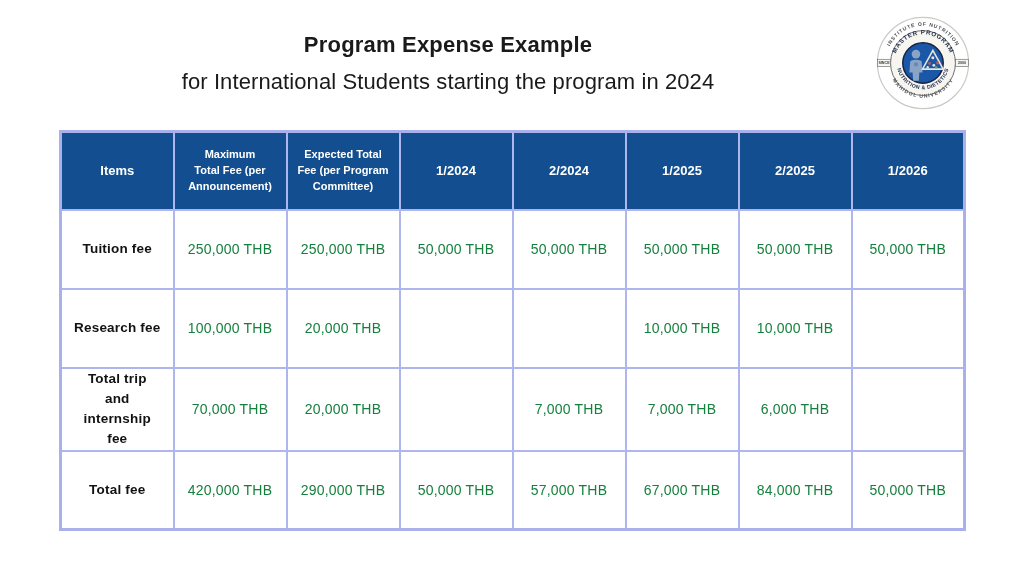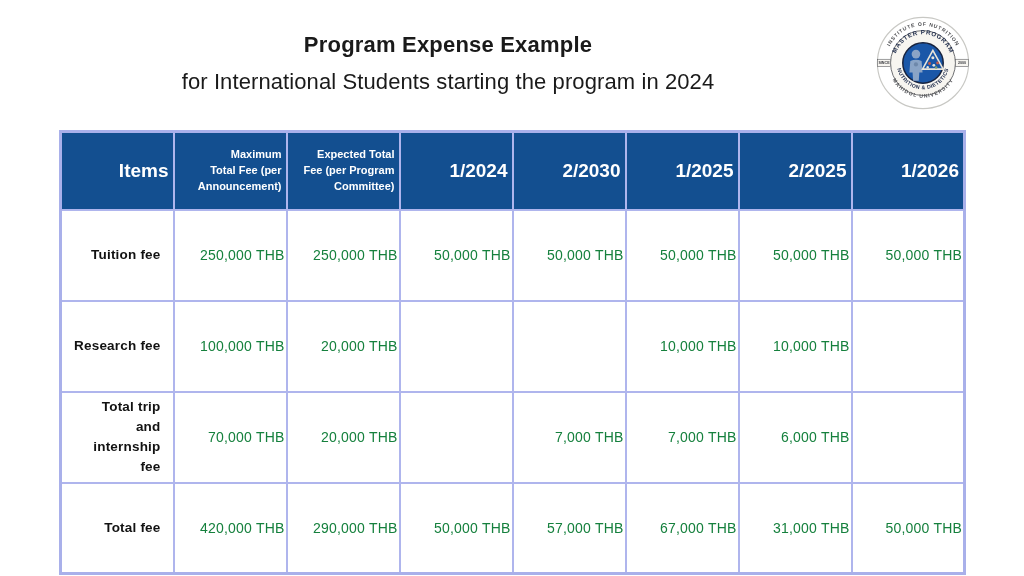--- a/index.html
+++ b/index.html
@@ -48,30 +48,30 @@
   table.expense {
     position: absolute;
     left: 59px; top: 130px;
     width: 907px;
     border-collapse: collapse;
     table-layout: fixed;
     border: 3px solid #a9b0ea;
   }
   table.expense th, table.expense td {
     border: 2px solid #afb5ed;
-    text-align: right;
+    text-align: center;
     vertical-align: middle;
     overflow: hidden;
   }
   table.expense thead tr { height: 78px; }
-  table.expense tbody tr { height: 91px; }
+  table.expense tbody tr { height: 79px; }
   table.expense th {
     background: #134f90;
     color: #ffffff;
-    font-size: 19px;
+    font-size: 13px;
     font-weight: 700;
     padding: 0 4px;
   }
   table.expense th.wrap {
     font-size: 11px;
     white-space: pre-line;
     line-height: 1.45;
   }
   table.expense td {
     background: #ffffff;
@@ -153,21 +153,21 @@
     <thead>
       <tr>
         <th>Items</th>
         <th class="wrap">Maximum
 Total Fee (per
 Announcement)</th>
         <th class="wrap">Expected Total
 Fee (per Program
 Committee)</th>
         <th>1/2024</th>
-        <th>2/2030</th>
+        <th>2/2024</th>
         <th>1/2025</th>
         <th>2/2025</th>
         <th>1/2026</th>
       </tr>
     </thead>
     <tbody>
       <tr>
         <td class="item">Tuition fee</td>
         <td>250,000 THB</td>
         <td>250,000 THB</td>
@@ -197,19 +197,19 @@
         <td>6,000 THB</td>
         <td></td>
       </tr>
       <tr>
         <td class="item">Total fee</td>
         <td>420,000 THB</td>
         <td>290,000 THB</td>
         <td>50,000 THB</td>
         <td>57,000 THB</td>
         <td>67,000 THB</td>
-        <td>31,000 THB</td>
+        <td>84,000 THB</td>
         <td>50,000 THB</td>
       </tr>
     </tbody>
   </table>
 
 </div>
 
 </body></html>

